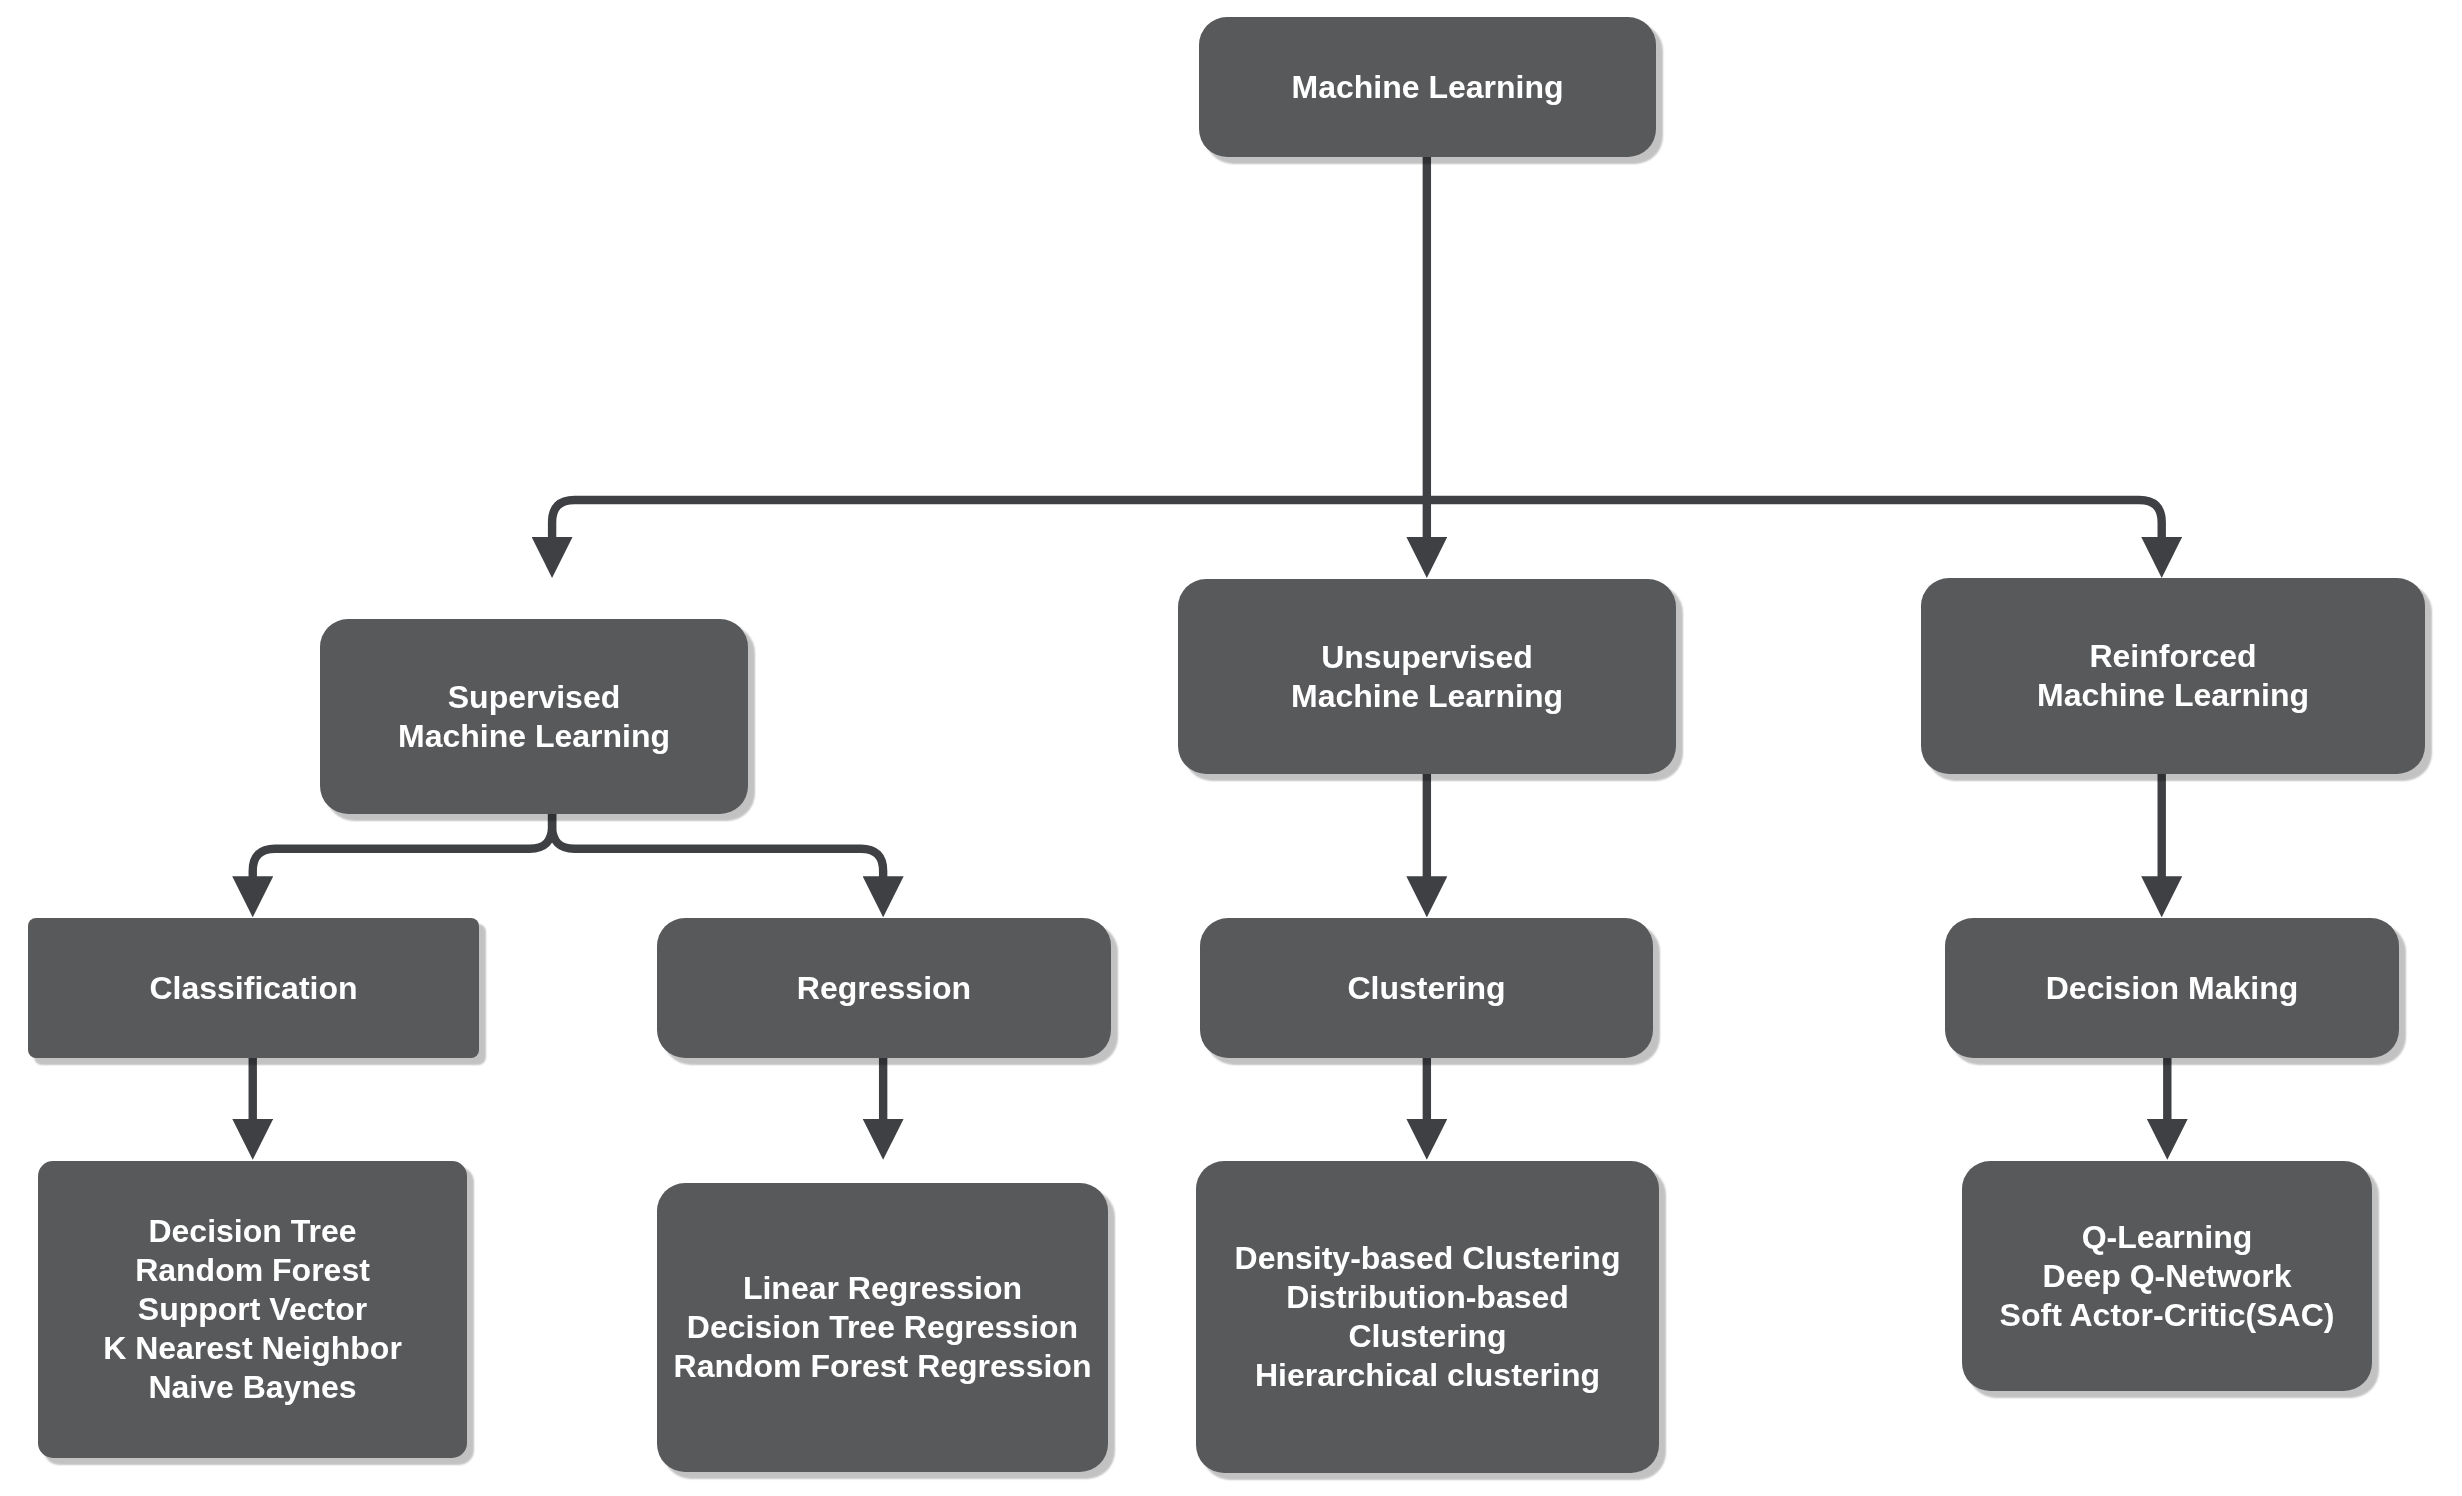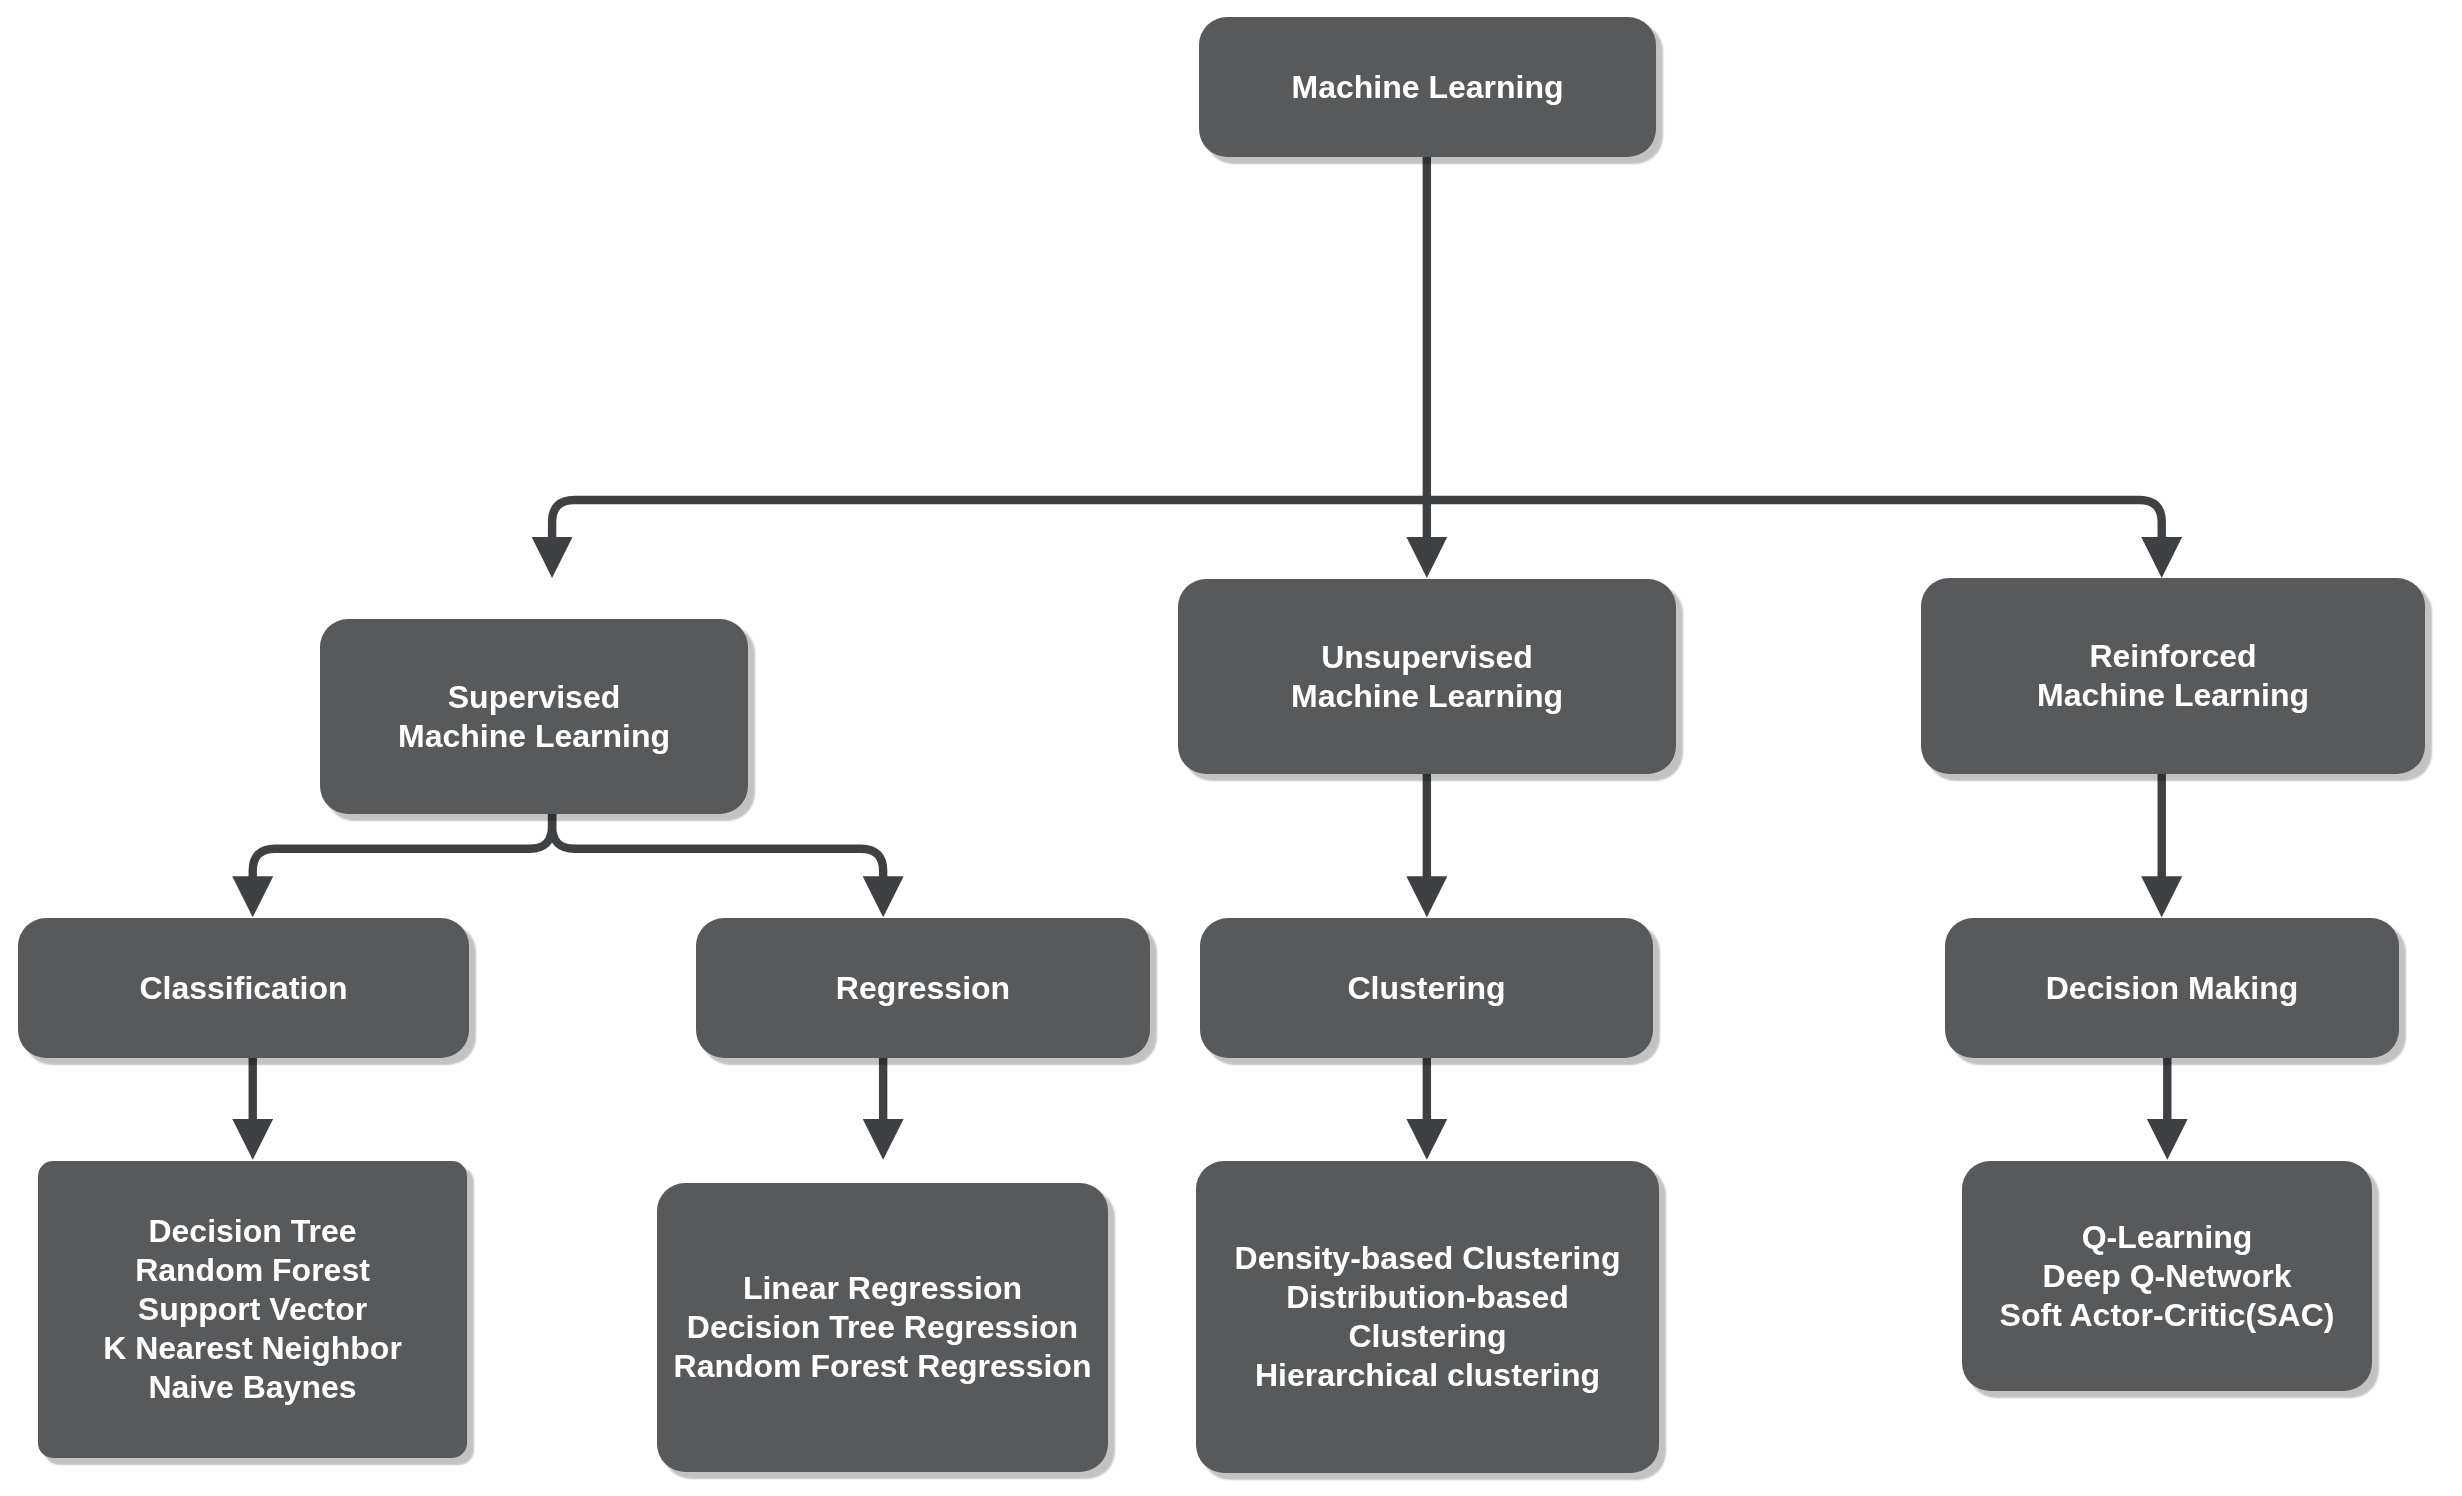--- a/index.html
+++ b/index.html
@@ -49,22 +49,22 @@
     line-height: 39px;
   }
   .node .label {
     white-space: pre-line;
     padding: 5.6px 13px;
   }
   #n-root            { left: 1199px; top: 17px;   width: 457px; height: 140px; }
   #n-supervised      { left: 320px;  top: 579px;  width: 428px; height: 195px; margin-top: 40px; }
   #n-unsupervised    { left: 1178px; top: 579px;  width: 498px; height: 195px; }
   #n-reinforced      { left: 1921px; top: 578px;  width: 504px; height: 196px; }
-  #n-classification  { left: 18px;   top: 918px;  width: 451px; height: 140px; }
-  #n-regression      { left: 696px;  top: 918px;  width: 454px; height: 140px; }
+  #n-classification  { left: 28px;   top: 918px;  width: 451px; height: 140px; border-radius: 8px; }
+  #n-regression      { left: 657px;  top: 918px;  width: 454px; height: 140px; }
   #n-clustering      { left: 1200px; top: 918px;  width: 453px; height: 140px; }
   #n-decision        { left: 1945px; top: 918px;  width: 454px; height: 140px; }
   #n-classification-leaf { left: 38px;   top: 1161px; width: 429px; height: 297px; border-radius: 15px; }
   #n-regression-leaf     { left: 657px;  top: 1163px; width: 451px; height: 289px; margin-top: 20px; }
   #n-clustering-leaf     { left: 1196px; top: 1161px; width: 463px; height: 312px; }
   #n-decision-leaf       { left: 1962px; top: 1161px; width: 410px; height: 230px; }
 </style>
 </head>
 <body>
 

